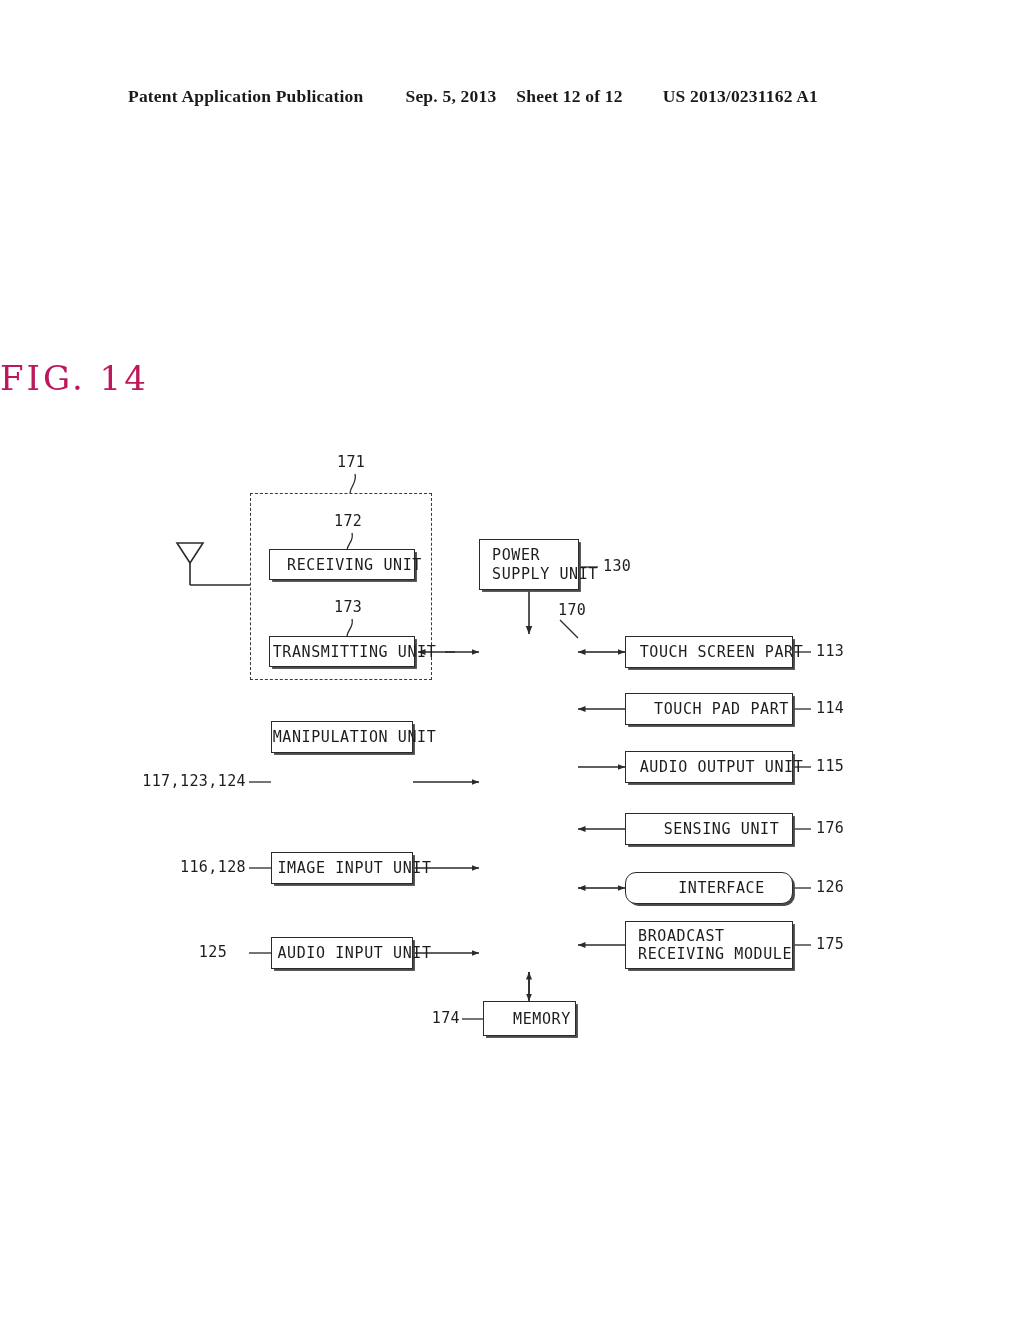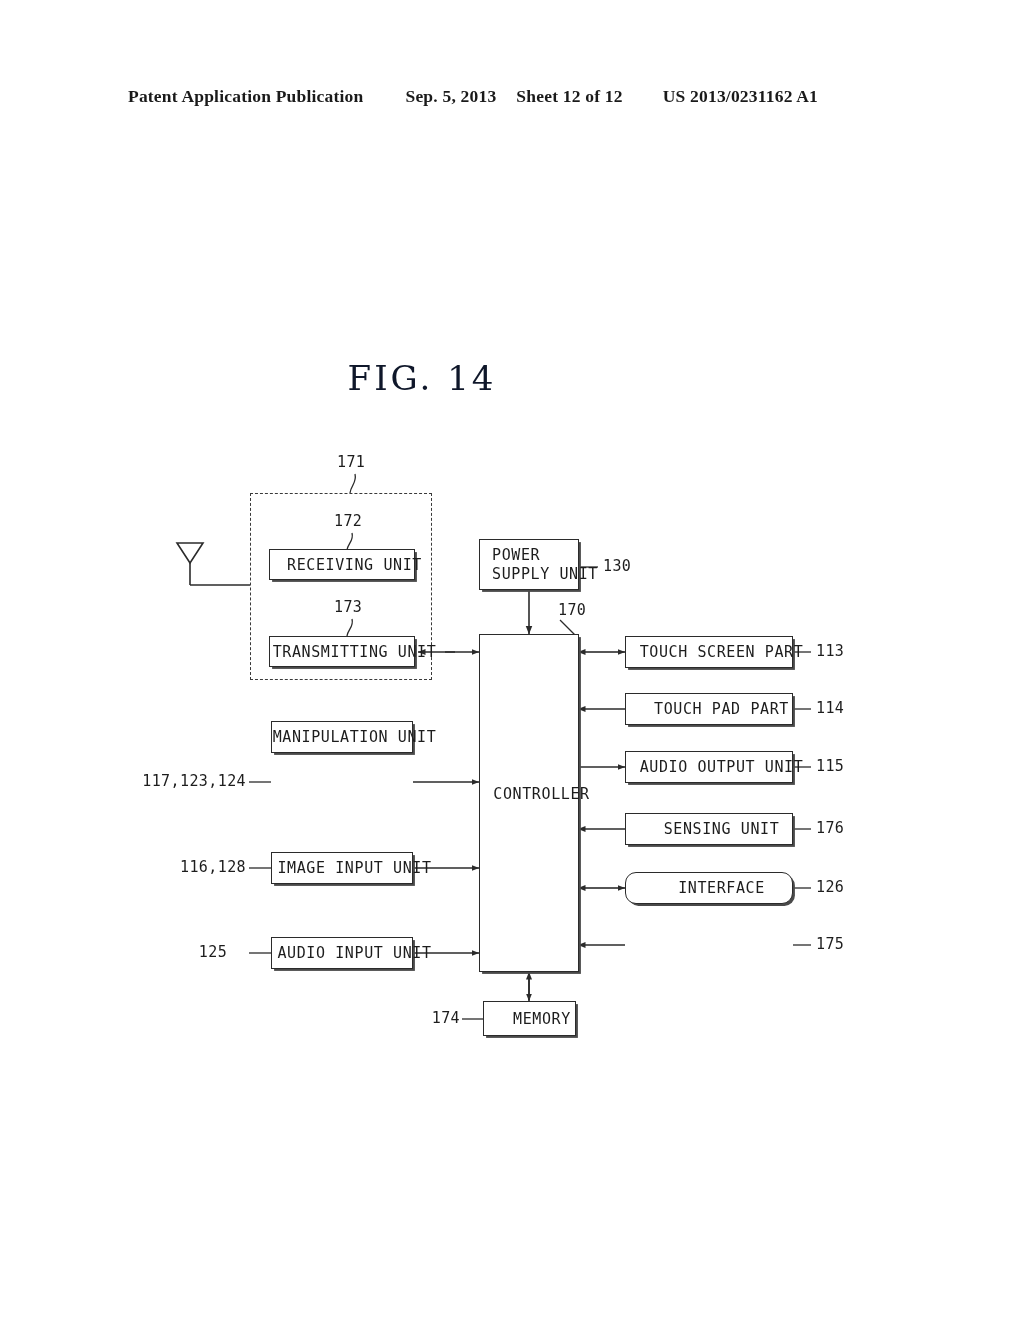--- a/index.html
+++ b/index.html
@@ -35,25 +35,25 @@
   .pub-header .h-date  { margin-left: 42px; }
   .pub-header .h-sheet { margin-left: 20px; }
   .pub-header .h-num   { margin-left: 40px; }
 
   
   .fig-title {
     position: absolute;
     left: 0;
     top: 358px;
     width: 844px;
-    text-align: center;
+    text-align: left;
     font-family: "DejaVu Serif", serif;
     font-size: 34px;
     letter-spacing: 3px;
-    color: #0f172a;
+    color: #be185d;
   }
 
   
   #diagram {
     position: absolute;
     left: 0;
     top: 0;
     width: 1024px;
     height: 1320px;
   }
@@ -198,23 +198,20 @@
 
   <div class="node" style="left:269px; top:636px; width:146px; height:31px;">
     <span>TRANSMITTING  UNIT</span>
   </div>
 
   <div class="node two-line" style="left:479px; top:539px; width:100px; height:51px;">
     <span>POWER</span>
     <span>SUPPLY  UNIT</span>
   </div>
 
-  <div class="node tall-label" style="left:479px; top:634px; width:100px; height:338px;">
-    <span>CONTROLLER</span>
-  </div>
 
   <div class="node" style="left:483px; top:1001px; width:93px; height:35px;">
     <span>MEMORY</span>
   </div>
 
   <div class="node" style="left:625px; top:636px; width:168px; height:32px;">
     <span>TOUCH  SCREEN  PART</span>
   </div>
 
   <div class="node" style="left:625px; top:693px; width:168px; height:32px;">
@@ -226,20 +223,24 @@
   </div>
 
   <div class="node" style="left:625px; top:813px; width:168px; height:32px;">
     <span>SENSING  UNIT</span>
   </div>
 
   <div class="node" style="left:625px; top:872px; width:168px; height:32px;border-radius:11px;">
     <span>INTERFACE</span>
   </div>
 
+  <div class="node two-line" style="left:625px; top:921px; width:168px; height:48px;">
+    <span>BROADCAST</span>
+    <span>RECEIVING  MODULE</span>
+  </div>
 
   <div class="node" style="left:271px; top:721px; width:142px; height:32px;">
     <span>MANIPULATION  UNIT</span>
   </div>
 
   <div class="node" style="left:271px; top:852px; width:142px; height:32px;">
     <span>IMAGE  INPUT  UNIT</span>
   </div>
 
   <div class="node" style="left:271px; top:937px; width:142px; height:32px;">

